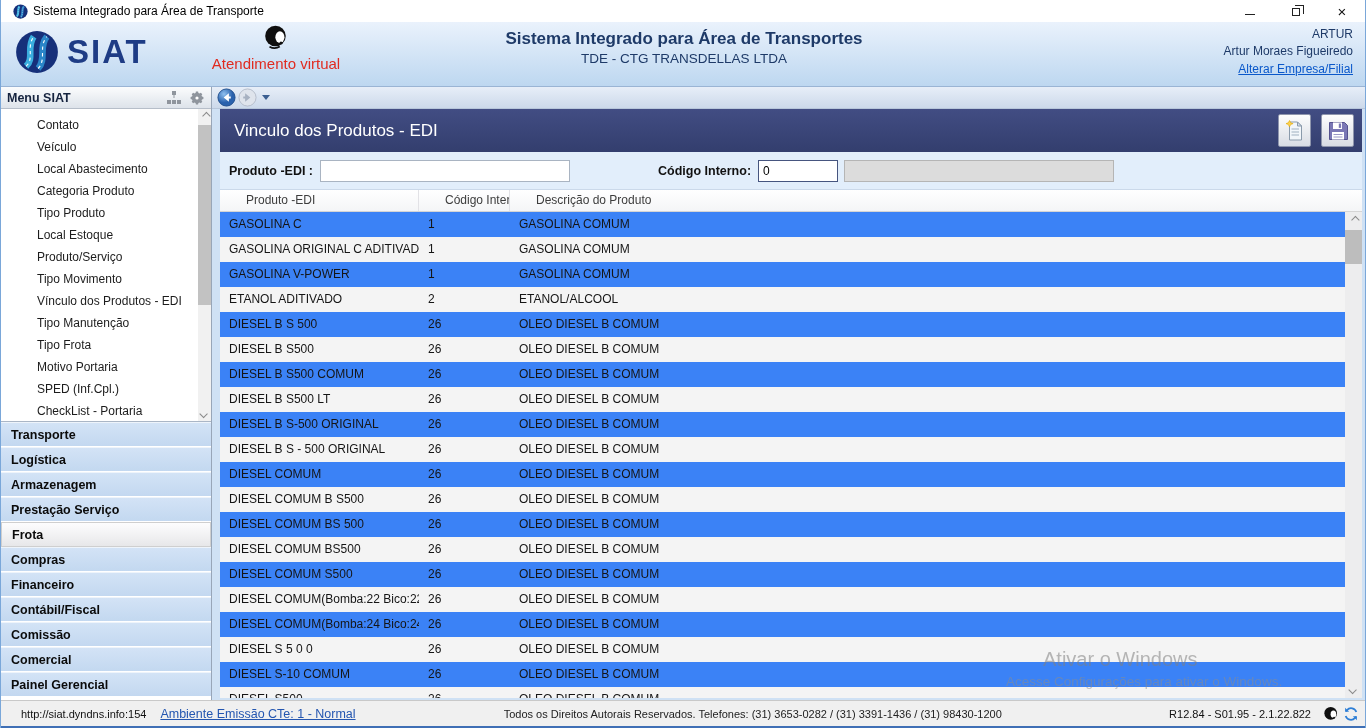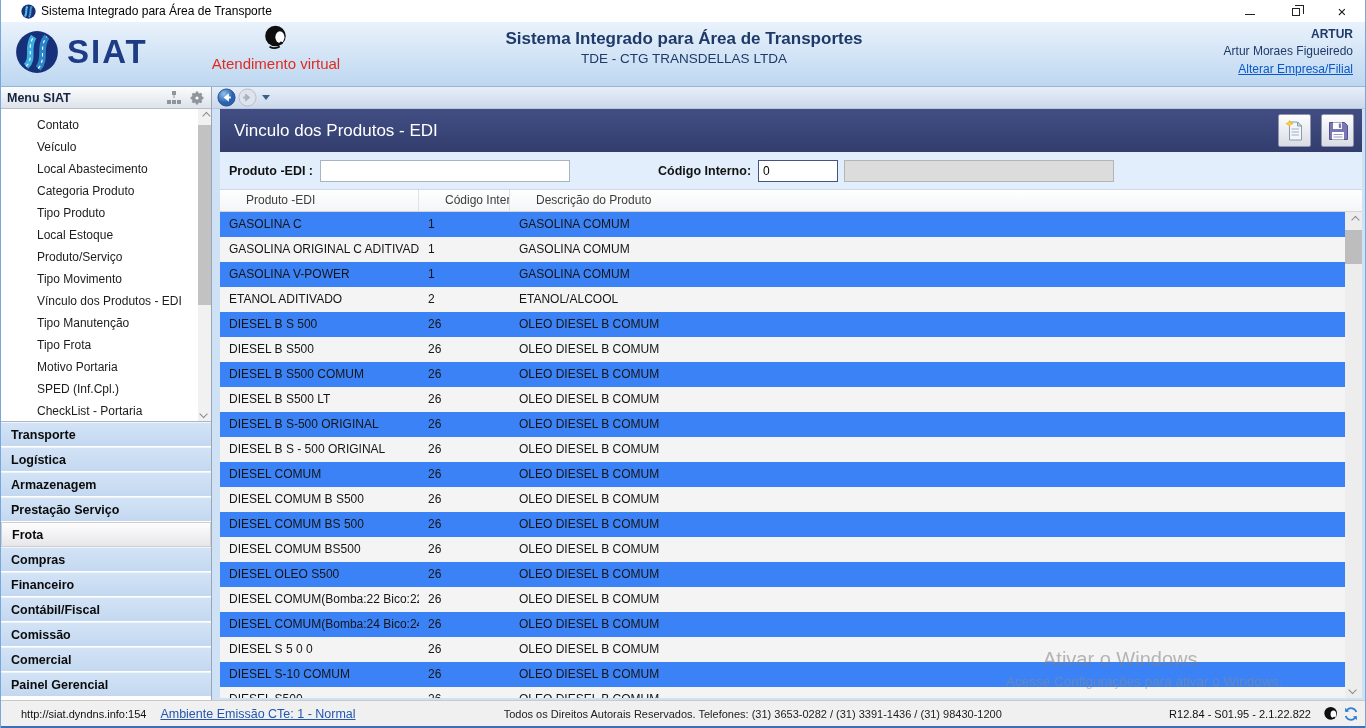--- a/index.html
+++ b/index.html
@@ -3,21 +3,21 @@
 <meta charset="utf-8">
 <style>
   * { margin:0; padding:0; box-sizing:border-box; }
   html,body { width:1366px; height:728px; }
   body { font-family:"Liberation Sans", sans-serif; background:#fff; overflow:hidden; }
   .window { position:relative; width:1366px; height:728px; background:#fff;
             border-left:1px solid #7aa7d9; border-right:1px solid #7aa7d9; overflow:hidden; }
 
   
   .titlebar { position:absolute; left:0; top:0; width:100%; height:22px; background:#fff;
-              display:flex; align-items:center; padding-left:20px; }
+              display:flex; align-items:center; padding-left:12px; }
   .titlebar .app-ico { width:15px; height:15px; margin-right:5px; }
   .titlebar .ttext { font-size:12px; color:#000; }
   .win-controls { position:absolute; right:0; top:0; height:22px; display:flex; }
   .win-btn { width:46px; height:22px; display:flex; align-items:center; justify-content:center; cursor:default; }
   .min-glyph { width:10px; border-bottom:1.5px solid #222; height:1px; margin-top:6px; }
   .restore-glyph { width:8px; height:8px; border:1px solid #222; position:relative; margin-top:2px; }
   .restore-glyph::before { content:""; position:absolute; left:2px; top:-4px; width:8px; height:8px;
                            border:1px solid #222; border-bottom:none; border-left:none; }
   .close-glyph { font-size:15px; color:#111; line-height:1; }
 
@@ -27,21 +27,21 @@
   .logo-wrap { position:absolute; left:14px; top:8px; display:flex; align-items:center; }
   .logo-circle { width:44px; height:44px; }
   .logo-text { font-size:33px; font-weight:800; color:#1e3c85; letter-spacing:2px; margin-left:8px; }
   .virtual { position:absolute; left:200px; top:2px; width:150px; text-align:center; }
   .virtual .hs { width:26px; height:26px; }
   .virtual .vtext { font-size:15px; color:#e02b20; margin-top:1px; white-space:nowrap; }
   .hdr-center { position:absolute; left:383px; top:7px; width:600px; text-align:center; color:#1e3a68; }
   .hdr-center .t1 { font-size:17px; font-weight:bold; }
   .hdr-center .t2 { font-size:13.5px; margin-top:2px; }
   .hdr-right { position:absolute; right:12px; top:4px; text-align:right; color:#1e3a68; font-size:12px; line-height:1.45; }
-  .hdr-right .u1 { font-weight:bold; }
+  .hdr-right .u1 { font-weight:normal; }
   .hdr-right a { color:#0a58ca; text-decoration:underline; cursor:pointer; }
 
   
   .sidebar { position:absolute; left:0; top:87px; width:211px; height:613px; background:#fff;
              border-right:1px solid #98a6b8; }
   .menu-head { height:22px; background:linear-gradient(#fbfcfd,#dde3ea); border-bottom:1px solid #b6bec9;
                display:flex; align-items:center; padding:0 6px; }
   .menu-head .mh-label { font-size:12.5px; font-weight:bold; color:#16243f; flex:1; }
   .menu-head .mh-ico { width:16px; height:16px; margin-left:7px; cursor:pointer; }
   .menu-list { position:relative; height:312px; overflow:hidden; background:#fff; }
@@ -360,21 +360,21 @@
           <div class="tcell">DIESEL COMUM BS 500</div>
           <div class="tcell">26</div>
           <div class="tcell">OLEO DIESEL B COMUM</div>
         </div>
         <div class="trow alt">
           <div class="tcell">DIESEL COMUM BS500</div>
           <div class="tcell">26</div>
           <div class="tcell">OLEO DIESEL B COMUM</div>
         </div>
         <div class="trow">
-          <div class="tcell">DIESEL OLEO S500</div>
+          <div class="tcell">DIESEL COMUM S500</div>
           <div class="tcell">26</div>
           <div class="tcell">OLEO DIESEL B COMUM</div>
         </div>
         <div class="trow alt">
           <div class="tcell">DIESEL COMUM(Bomba:22 Bico:22)</div>
           <div class="tcell">26</div>
           <div class="tcell">OLEO DIESEL B COMUM</div>
         </div>
         <div class="trow">
           <div class="tcell">DIESEL COMUM(Bomba:24 Bico:24)</div>

